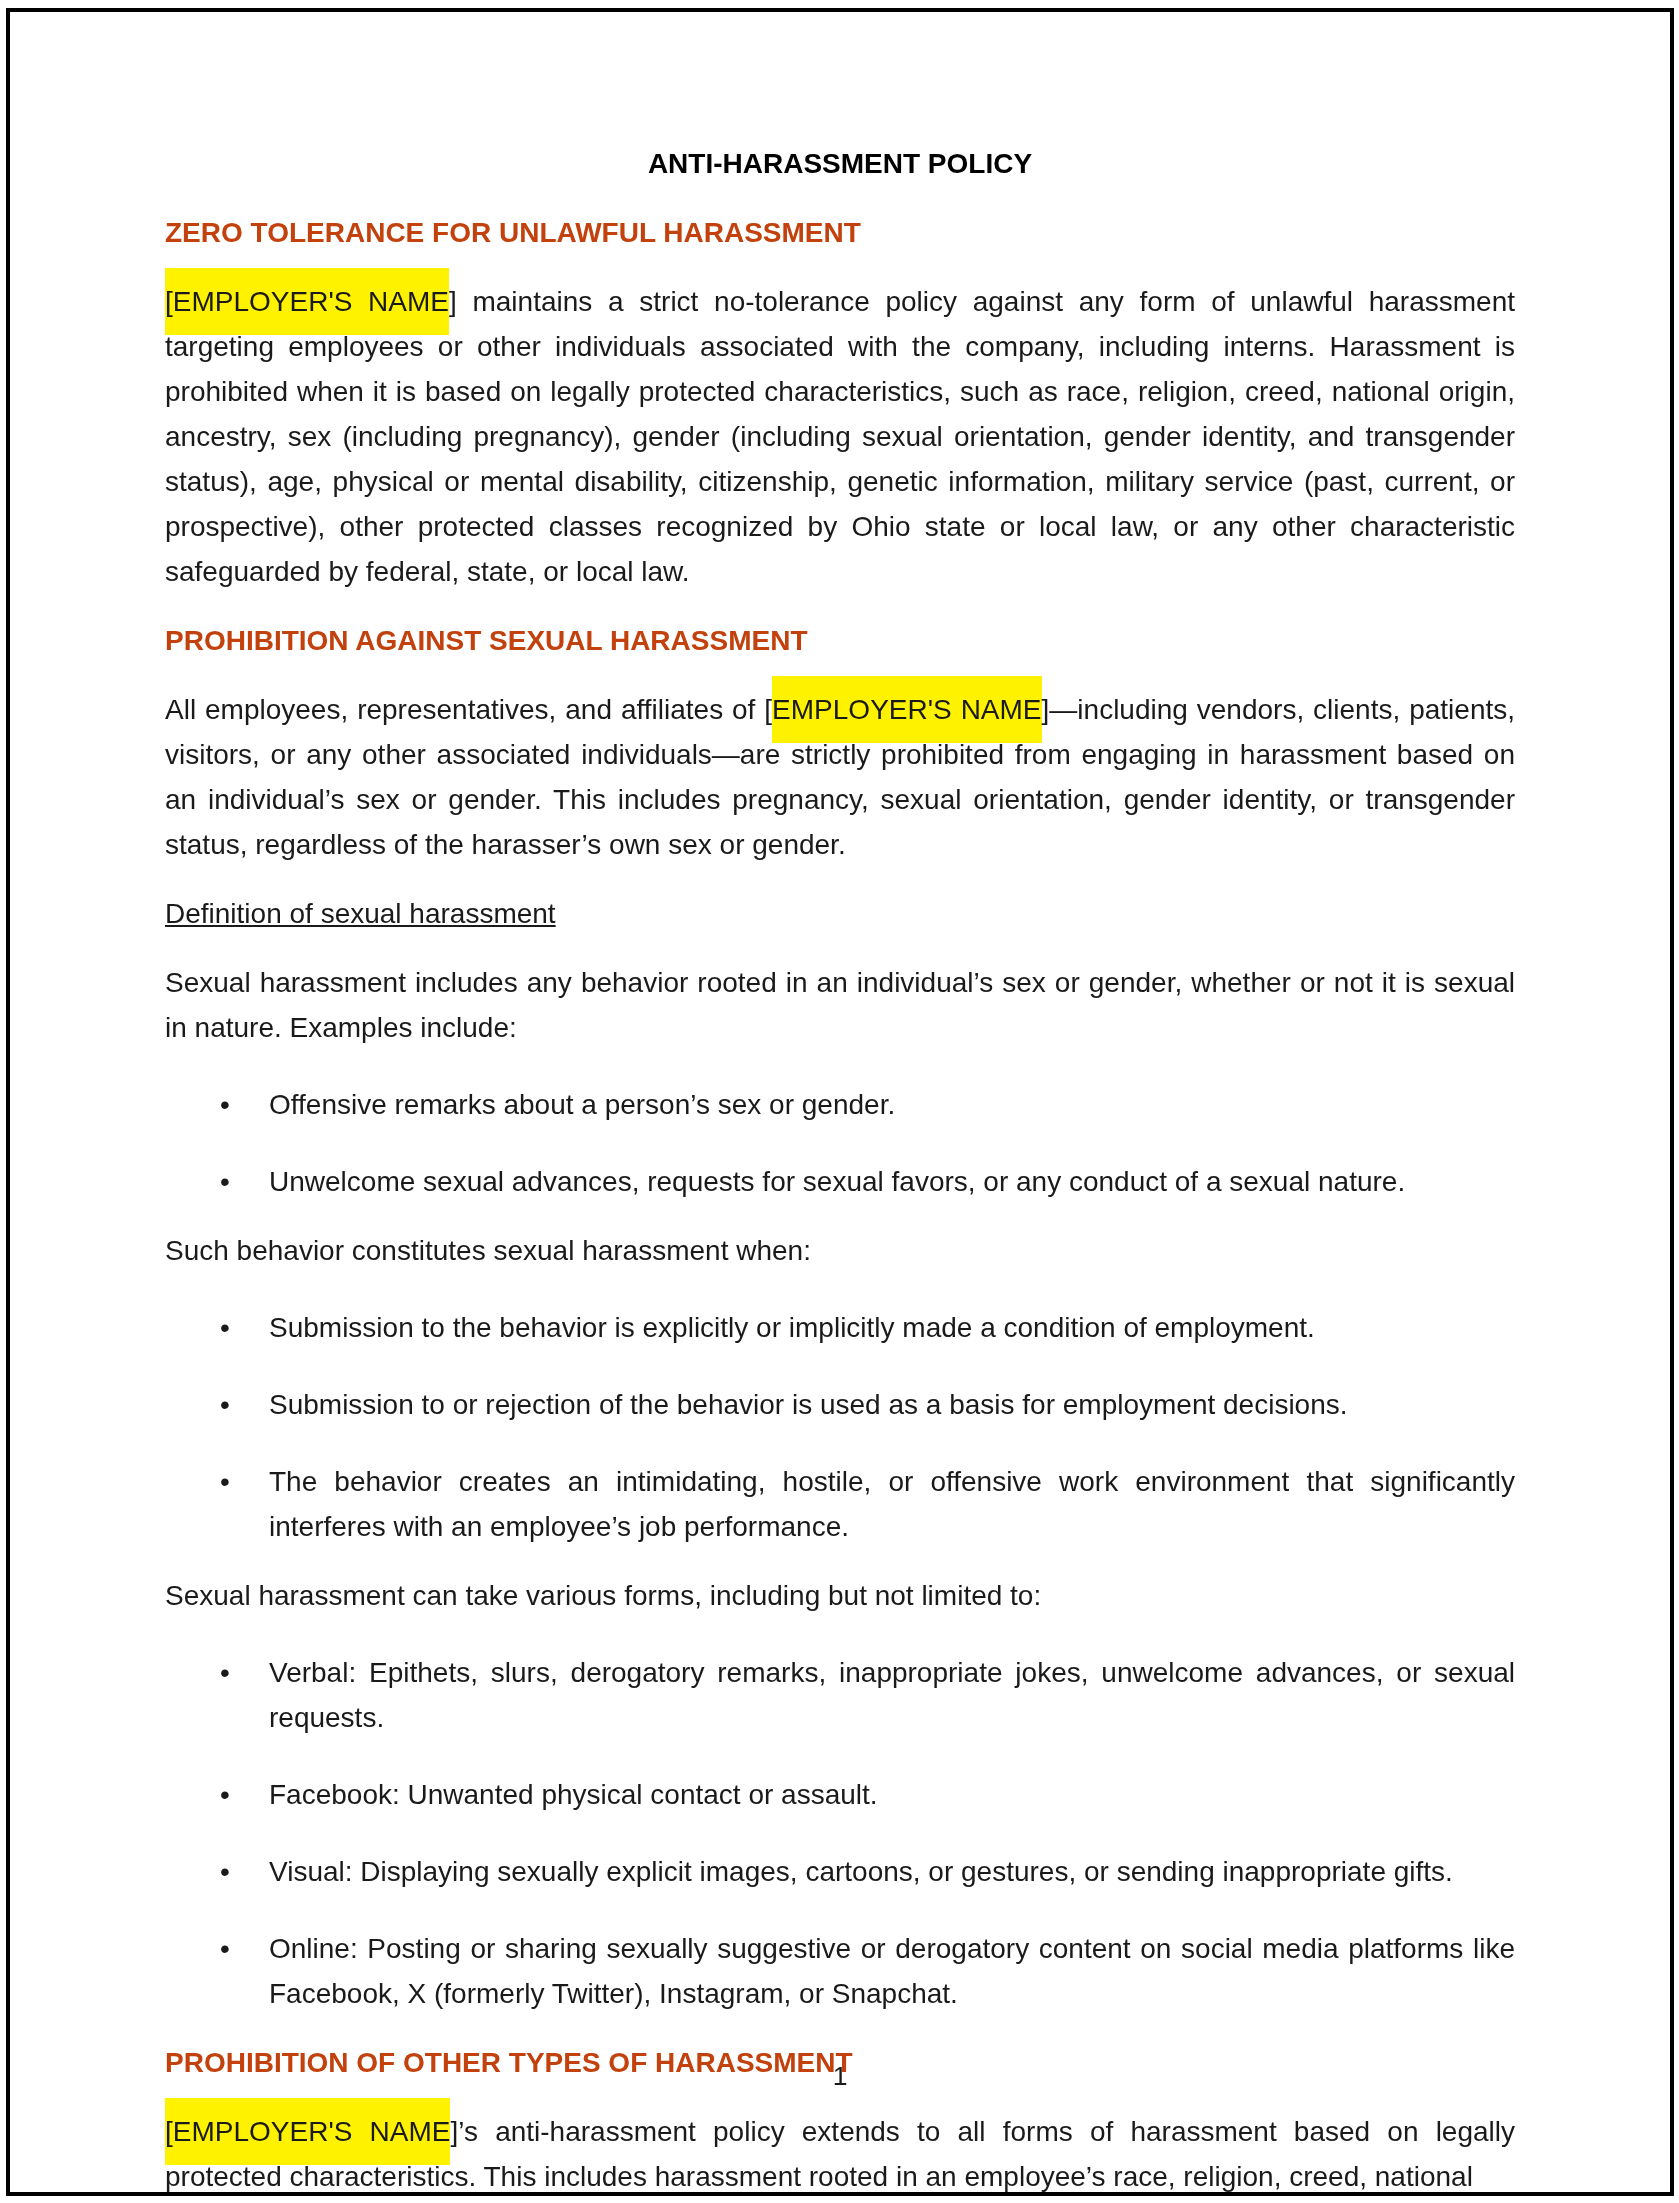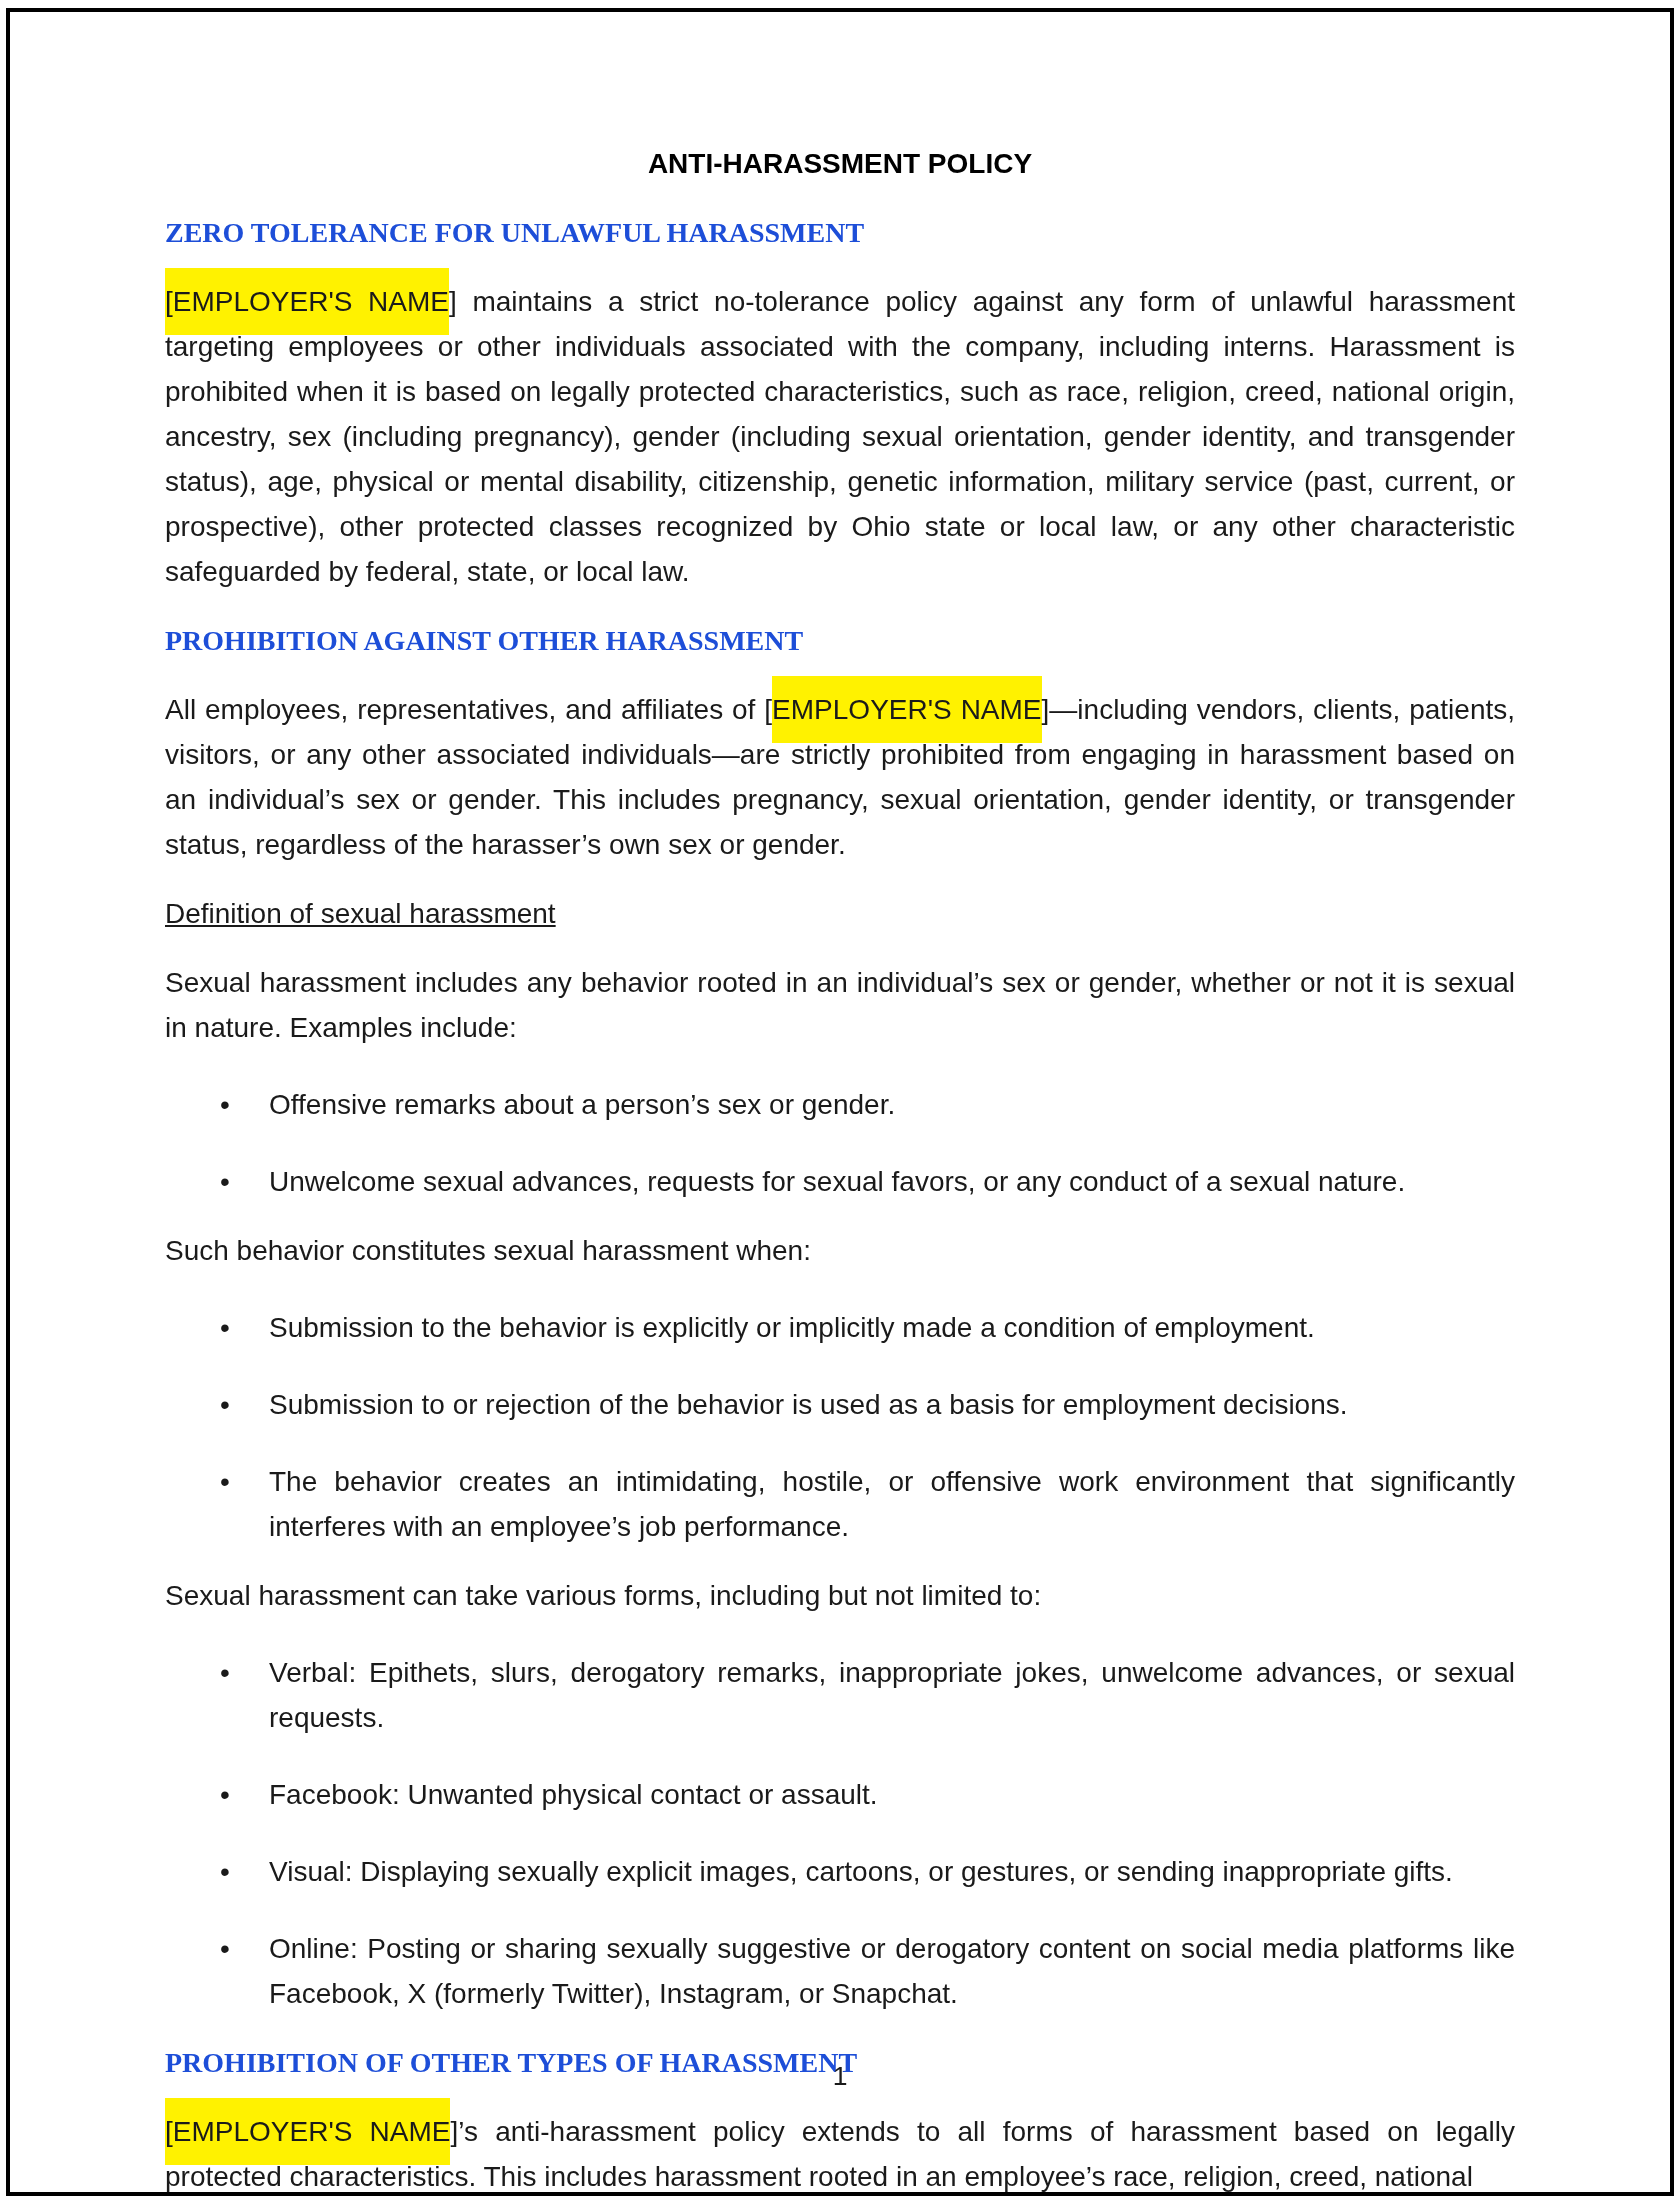--- a/index.html
+++ b/index.html
@@ -24,23 +24,22 @@
     line-height: 45px;
   }
   .doc-title {
     text-align: center;
     font-weight: bold;
     color: #000000;
     margin: 0 0 24px 0;
   }
   .heading {
     font-weight: bold;
-    color: #1d4ed8;
+    color: #c2410c;
     margin: 7px 0 24px 0;
-    font-family: Liberation Serif, serif;
   }
   .subheading {
     font-weight: normal;
     text-decoration: underline;
     margin: 0 0 24px 0;
   }
   .para {
     margin: 0 0 24px 0;
     text-align: justify;
   }
@@ -81,21 +80,21 @@
 <div class="page-frame" style="border-color: rgb(0, 0, 0);"></div>
 
 <div class="content">
 
   <div class="doc-title">ANTI-HARASSMENT POLICY</div>
 
   <div class="heading">ZERO TOLERANCE FOR UNLAWFUL HARASSMENT</div>
 
   <p class="para"><span class="hl" style="background-color: rgb(255, 242, 0);">[EMPLOYER'S NAME</span><span>] maintains a strict no-tolerance policy against any form of unlawful harassment targeting employees or other individuals associated with the company, including interns. Harassment is prohibited when it is based on legally protected characteristics, such as race, religion, creed, national origin, ancestry, sex (including pregnancy), gender (including sexual orientation, gender identity, and transgender status), age, physical or mental disability, citizenship, genetic information, military service (past, current, or prospective), other protected classes recognized by Ohio state or local law, or any other characteristic safeguarded by federal, state, or local law.</span></p>
 
-  <div class="heading">PROHIBITION AGAINST OTHER HARASSMENT</div>
+  <div class="heading">PROHIBITION AGAINST SEXUAL HARASSMENT</div>
 
   <p class="para"><span>All employees, representatives, and affiliates of [</span><span class="hl" style="background-color: rgb(255, 242, 0);">EMPLOYER'S NAME</span><span>]—including vendors, clients, patients, visitors, or any other associated individuals—are strictly prohibited from engaging in harassment based on an individual’s sex or gender. This includes pregnancy, sexual orientation, gender identity, or transgender status, regardless of the harasser’s own sex or gender.</span></p>
 
   <div class="subheading">Definition of sexual harassment</div>
 
   <p class="para">Sexual harassment includes any behavior rooted in an individual’s sex or gender, whether or not it is sexual in nature. Examples include:</p>
 
   <ul class="bullets">
     <li>Offensive remarks about a person’s sex or gender.</li>
     <li>Unwelcome sexual advances, requests for sexual favors, or any conduct of a sexual nature.</li>

